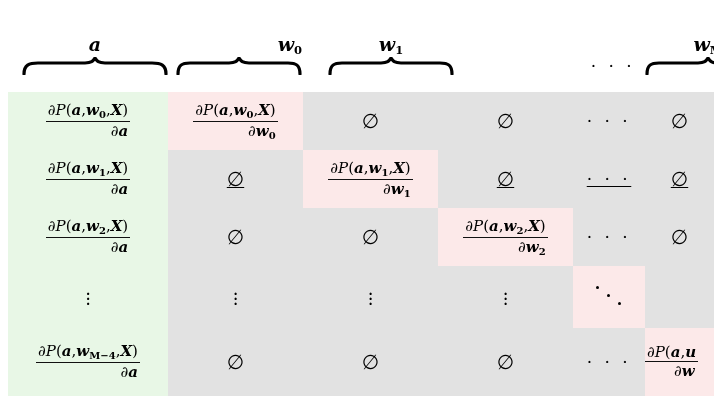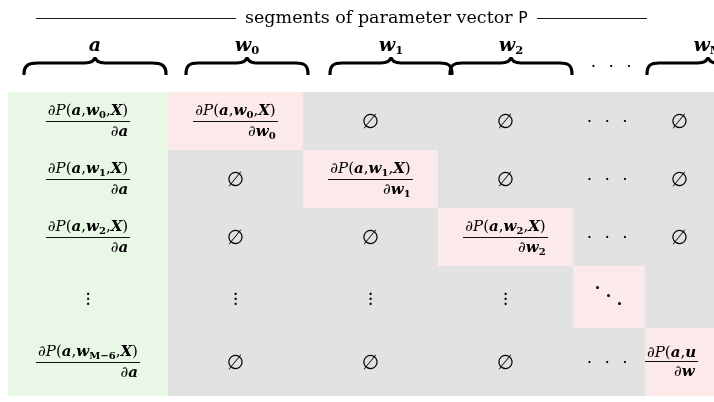--- a/index.html
+++ b/index.html
@@ -46,21 +46,21 @@
 
   
   .c0{width:160px;}
   .c1{width:135px;}
   .c2{width:135px;}
   .c3{width:135px;}
   .c4{width:72px;}
   .c5{width:69px;}
 
   .r0{height:58px;}
-  .r1{height:58px;}
+  .r1{height:58px;text-decoration:underline;}
   .r2{height:58px;margin-left:28px;}
   .r3{height:62px;}
   .r4{height:68px;}
 
   
   .frac{display:inline-block;text-align:right;line-height:1.12;
         font-family:"DejaVu Serif","Liberation Serif",serif;}
   .frac .num{display:block;font-size:15px;padding:0 2px 1px 2px;white-space:nowrap;}
   .frac .den{display:block;font-size:15px;border-top:1.1px solid #111;padding:1px 2px 0 2px;white-space:nowrap;}
   .bi{font-style:italic;font-weight:700;}
@@ -74,55 +74,44 @@
   .vdots span{display:block;}
   .ldots{font-size:17px;letter-spacing:3.5px;}
   .ddots{display:inline-block;position:relative;width:34px;height:30px;}
   .ddots i{position:absolute;width:3px;height:3px;border-radius:50%;background:#000;}
 </style>
 </head>
 <body>
 
 <div id="page">
 
-  <div class="toprule">
-    <div class="rule-line rule-left"></div>
-    <div class="toprule-label"><span>segments of parameter vector </span><span class="tt">P</span></div>
-    <div class="rule-line rule-right"></div>
-  </div>
 
   <div class="segheaders">
 
     <div class="seg" style="left:22px;width:146px;">
       <div class="seg-label"><span>a</span></div>
       <svg class="brace" width="146" height="18" viewBox="0 0 146 18">
         <path d="M2,17 C2,8 7,6 16,6 L63,6 C70,6 71,4 73,1 C75,4 76,6 83,6 L130,6 C139,6 144,8 144,17" fill="none" stroke="#000" stroke-width="3.2" stroke-linecap="round"></path>
       </svg>
     </div>
 
-    <div class="seg" style="left:184px;width:126px;">
+    <div class="seg" style="left:176px;width:126px;text-align:right;">
       <div class="seg-label"><span>w</span><sub>0</sub></div>
       <svg class="brace" width="126" height="18" viewBox="0 0 126 18">
         <path d="M2,17 C2,8 6,6 14,6 L53,6 C60,6 61,4 63,1 C65,4 66,6 73,6 L112,6 C120,6 124,8 124,17" fill="none" stroke="#000" stroke-width="3.2" stroke-linecap="round"></path>
       </svg>
     </div>
 
     <div class="seg" style="left:328px;width:126px;">
       <div class="seg-label"><span>w</span><sub>1</sub></div>
       <svg class="brace" width="126" height="18" viewBox="0 0 126 18">
         <path d="M2,17 C2,8 6,6 14,6 L53,6 C60,6 61,4 63,1 C65,4 66,6 73,6 L112,6 C120,6 124,8 124,17" fill="none" stroke="#000" stroke-width="3.2" stroke-linecap="round"></path>
       </svg>
     </div>
 
-    <div class="seg" style="left:448px;width:126px;">
-      <div class="seg-label"><span>w</span><sub>2</sub></div>
-      <svg class="brace" width="126" height="18" viewBox="0 0 126 18">
-        <path d="M2,17 C2,8 6,6 14,6 L53,6 C60,6 61,4 63,1 C65,4 66,6 73,6 L112,6 C120,6 124,8 124,17" fill="none" stroke="#000" stroke-width="3.2" stroke-linecap="round"></path>
-      </svg>
-    </div>
 
     <div class="seg-dots" style="left:588px;width:50px;text-align:center;">· · ·</div>
 
     <div class="seg" style="left:645px;width:126px;">
       <div class="seg-label"><span>w</span><sub>M</sub></div>
       <svg class="brace" width="126" height="18" viewBox="0 0 126 18">
         <path d="M2,17 C2,8 6,6 14,6 L53,6 C60,6 61,4 63,1 C65,4 66,6 73,6 L112,6 C120,6 124,8 124,17" fill="none" stroke="#000" stroke-width="3.2" stroke-linecap="round"></path>
       </svg>
     </div>
   </div>
@@ -155,21 +144,21 @@
         </tr>
         <tr class="r3">
           <td class="c0 green"><span class="vdots"><span>.</span><span>.</span><span>.</span></span></td>
           <td class="c1 plain"><span class="vdots"><span>.</span><span>.</span><span>.</span></span></td>
           <td class="c2 plain"><span class="vdots"><span>.</span><span>.</span><span>.</span></span></td>
           <td class="c3 plain"><span class="vdots"><span>.</span><span>.</span><span>.</span></span></td>
           <td class="c4 pink"><span class="ddots"><i style="left:4px;top:6px"></i><i style="left:15px;top:14px"></i><i style="left:26px;top:22px"></i></span></td>
           <td class="c5 plain"></td>
         </tr>
         <tr class="r4">
-          <td class="c0 green"><span class="frac"><span class="num"><span class="pd">∂</span><span class="up">P</span>(<span class="bi">a</span>,<span class="bu">w</span><sub class="s">M−6</sub>,<span class="bi">X</span>)</span><span class="den"><span class="pd">∂</span><span class="bi">a</span></span></span></td>
+          <td class="c0 green"><span class="frac"><span class="num"><span class="pd">∂</span><span class="up">P</span>(<span class="bi">a</span>,<span class="bu">w</span><sub class="s">M−4</sub>,<span class="bi">X</span>)</span><span class="den"><span class="pd">∂</span><span class="bi">a</span></span></span></td>
           <td class="c1 plain"><span class="emptyset">∅</span></td>
           <td class="c2 plain"><span class="emptyset">∅</span></td>
           <td class="c3 plain"><span class="emptyset">∅</span></td>
           <td class="c4 plain"><span class="ldots">· · ·</span></td>
           <td class="c5 pink" style="text-align: left; overflow: hidden; white-space: nowrap;"><span class="frac"><span class="num"><span class="pd">∂</span><span class="up">P</span>(<span class="bi">a</span>,<span class="bu">u</span></span><span class="den"><span class="pd">∂</span><span class="bu">w</span><span style="letter-spacing:0"> </span></span></span></td>
         </tr>
       </tbody>
   </table>
 
 </div>

